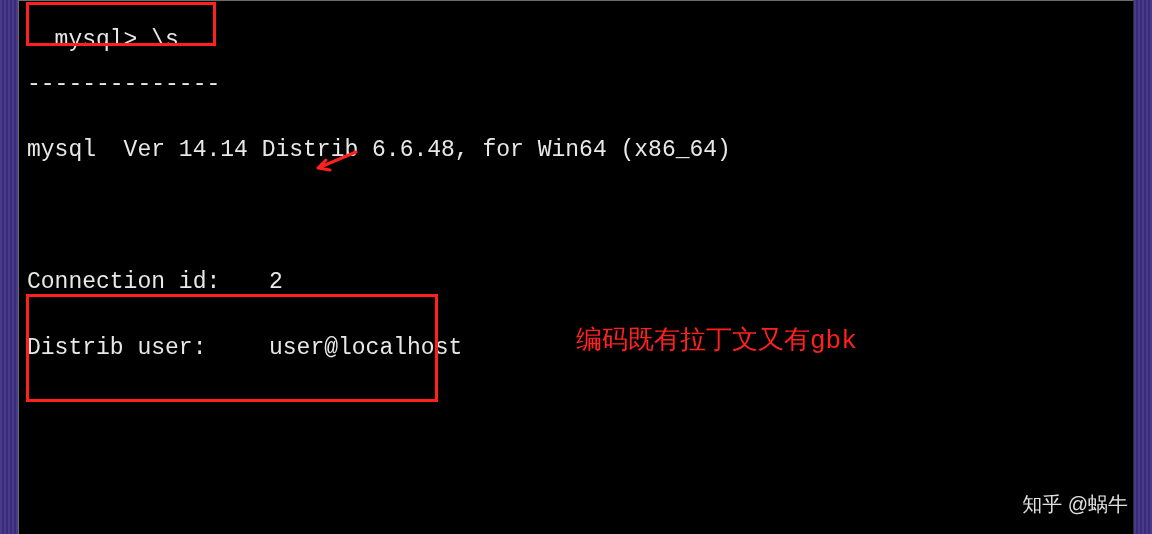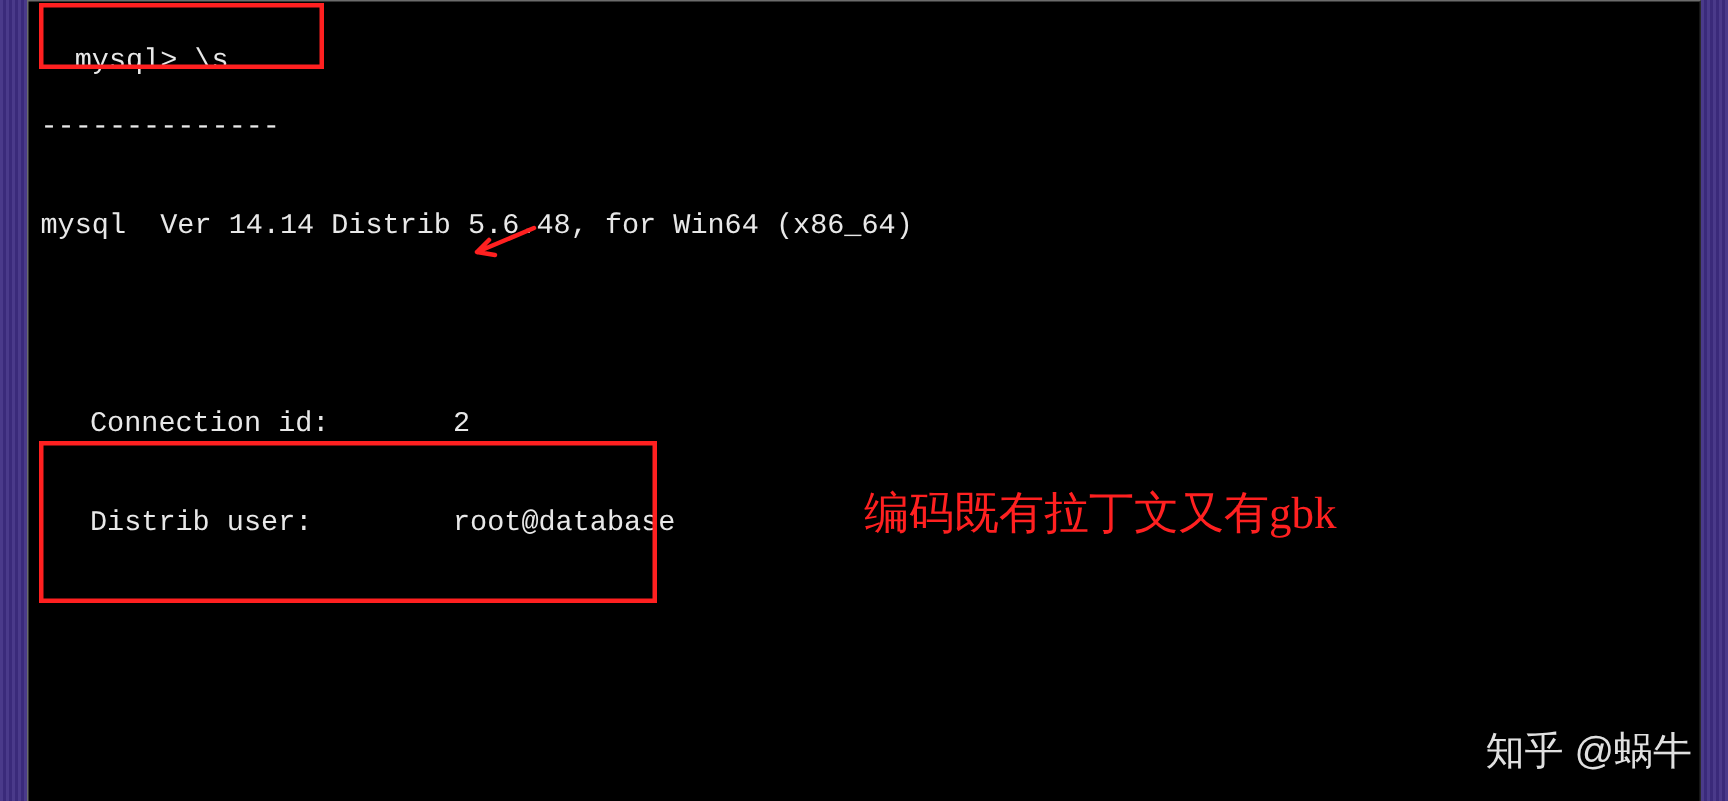--- a/index.html
+++ b/index.html
@@ -11,31 +11,31 @@
       repeating-linear-gradient(90deg, #4a3a8a 0 2px, #3a2a7a 2px 4px) right / 18px 100% no-repeat,
       #000;
     position: relative;
     color: #e8e8e8;
   }
   .term {
     position: absolute;
     left: 18px; right: 18px; top: 0; bottom: 0;
     background: #000;
     padding: 6px 8px 10px 8px;
-    font-size: 19px;
+    font-size: 23px;
     line-height: 22px;
     border-left: 1px solid #6c6c6c;
     border-right: 1px solid #2a2a2a;
     border-top: 1px solid #6c6c6c;
     white-space: pre;
     font-weight: 400;
   }
   .row { display: block; }
   .prompt-line { display: inline; }
-  .label { display: inline-block; width: 242px; margin-left: 33px; }
+  .label { display: inline-block; width: 242px; }
   .dashes { letter-spacing: 0; }
   .box1 {
     position: absolute;
     left: 26px; top: 2px; width: 190px; height: 44px;
     border: 3px solid #ff2020;
     pointer-events: none;
   }
   .box2 {
     position: absolute;
     left: 26px; top: 294px; width: 412px; height: 108px;
@@ -45,45 +45,45 @@
   .arrow {
     position: absolute;
     left: 310px; top: 148px;
     width: 48px; height: 28px;
     pointer-events: none;
   }
   .anno {
     position: absolute;
     left: 576px; top: 322px;
     color: #ff2020;
-    font-family: Liberation Serif, serif;
-    font-size: 30px;
+    font-family: Liberation Mono, monospace;
+    font-size: 26px;
     font-weight: 400;
     pointer-events: none;
   }
   .watermark {
     position: absolute;
     right: 24px; bottom: 16px;
     color: rgba(255,255,255,0.88);
     font-family: "PingFang SC", "Microsoft YaHei", sans-serif;
-    font-size: 26px;
+    font-size: 20px;
     text-shadow: 0 1px 3px rgba(0,0,0,0.6);
     pointer-events: none;
   }
 </style>
 </head>
 <body>
 
 <div class="term">
   <span class="row prompt-line"><span>mysql&gt;</span> <span>\s</span></span>
   <span class="row dashes">--------------</span>
-  <span class="row">mysql  Ver 14.14 Distrib 5.6.48, for Win64 (x86_64)</span>
+  <span class="row">mysql  Ver 14.14 Distrib 6.6.48, for Win64 (x86_64)</span>
   <span class="row"> </span>
   <span class="row"><span class="label">Connection id:</span><span>2</span></span>
-  <span class="row"><span class="label">Distrib user:</span><span>root@database</span></span>
+  <span class="row"><span class="label">Distrib user:</span><span>user@localhost</span></span>
   
   
   
   
   
   
   
   
   
   

